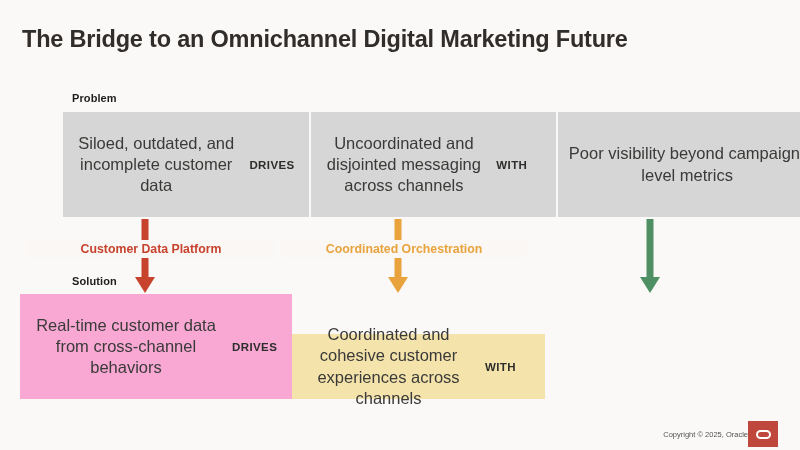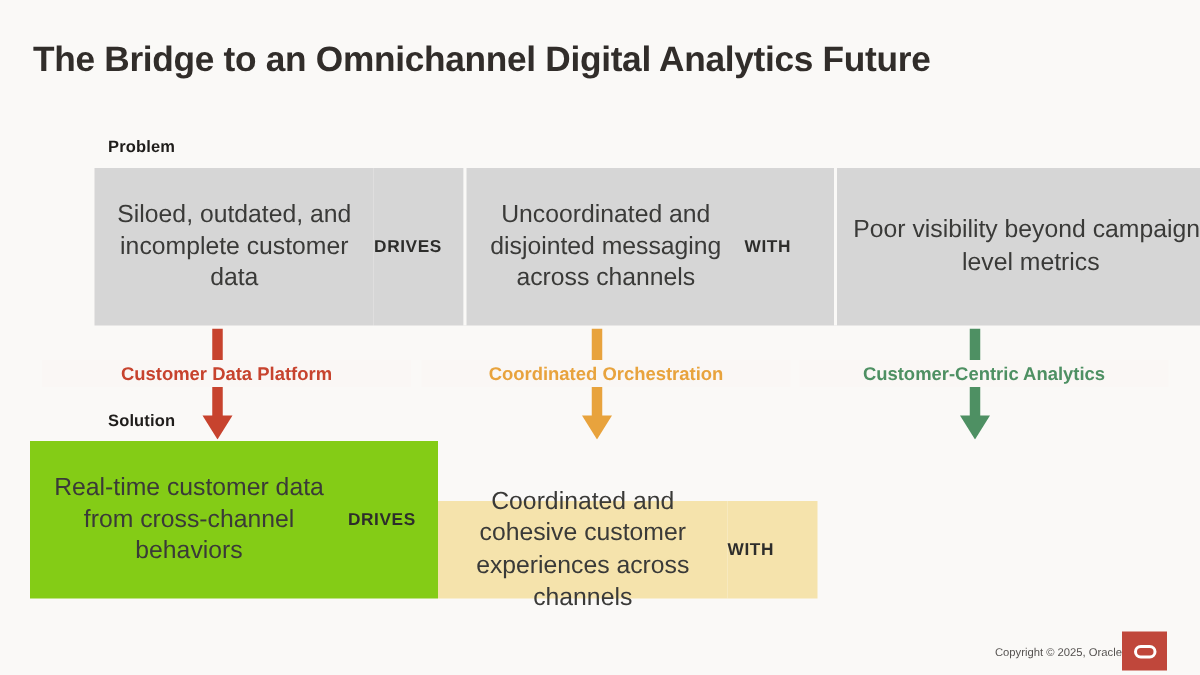--- a/index.html
+++ b/index.html
@@ -82,21 +82,21 @@
     align-items: center;
     justify-content: flex-start;
     box-sizing: border-box;
   }
 
   
   .bg-gray { background: #d6d6d6; }
   .divider-left { border-left: 2px solid #faf9f7; }
 
   
-  .bg-pink  { background: #84cc16; }
+  .bg-pink  { background: #f9a8d4; }
   .bg-yellow{ background: #f5e3ac; margin-top: 40px; }
   .bg-green { background: #addcc1; }
 
   
   .arrow {
     position: absolute;
     width: 24px;
     top: 219px;
     height: 74px;
   }
@@ -141,21 +141,21 @@
     border: 2px solid #ffffff;
     border-radius: 9px;
     box-sizing: border-box;
   }
 </style>
 </head>
 <body>
 
 <div class="slide">
 
-  <div class="title">The Bridge to an Omnichannel Digital Analytics Future</div>
+  <div class="title">The Bridge to an Omnichannel Digital Marketing Future</div>
 
   <div class="section-label problem">Problem</div>
 
   <div class="row problem-row">
     <div class="cell bg-gray" style="width:252px">
       <span class="cell-text">Siloed, outdated, and incomplete customer data</span>
     </div>
     <div class="cell bg-gray connector" style="width:60px">
       <span>DRIVES</span>
     </div>
@@ -181,21 +181,20 @@
     </svg>
   </div>
   <div class="arrow" style="left:638px">
     <svg width="24" height="74" viewBox="0 0 24 74">
       <polygon points="8.5,0 15.5,0 15.5,58 22,58 12,74 2,58 8.5,58" fill="#4e9063"></polygon>
     </svg>
   </div>
 
   <div class="mid-label" style="left:28px; width:234px; color:#c7432e">Customer Data Platform</div>
   <div class="mid-label" style="left:281px; width:234px; color:#e8a33d">Coordinated Orchestration</div>
-  <div class="mid-label" style="left:533px; width:234px; color:#4e9063">Customer-Centric Analytics</div>
 
   <div class="section-label solution">Solution</div>
 
   <div class="row solution-row">
     <div class="cell bg-pink" style="width:212px">
       <span class="cell-text">Real-time customer data from cross-channel behaviors</span>
     </div>
     <div class="cell bg-pink connector" style="width:60px">
       <span>DRIVES</span>
     </div>

